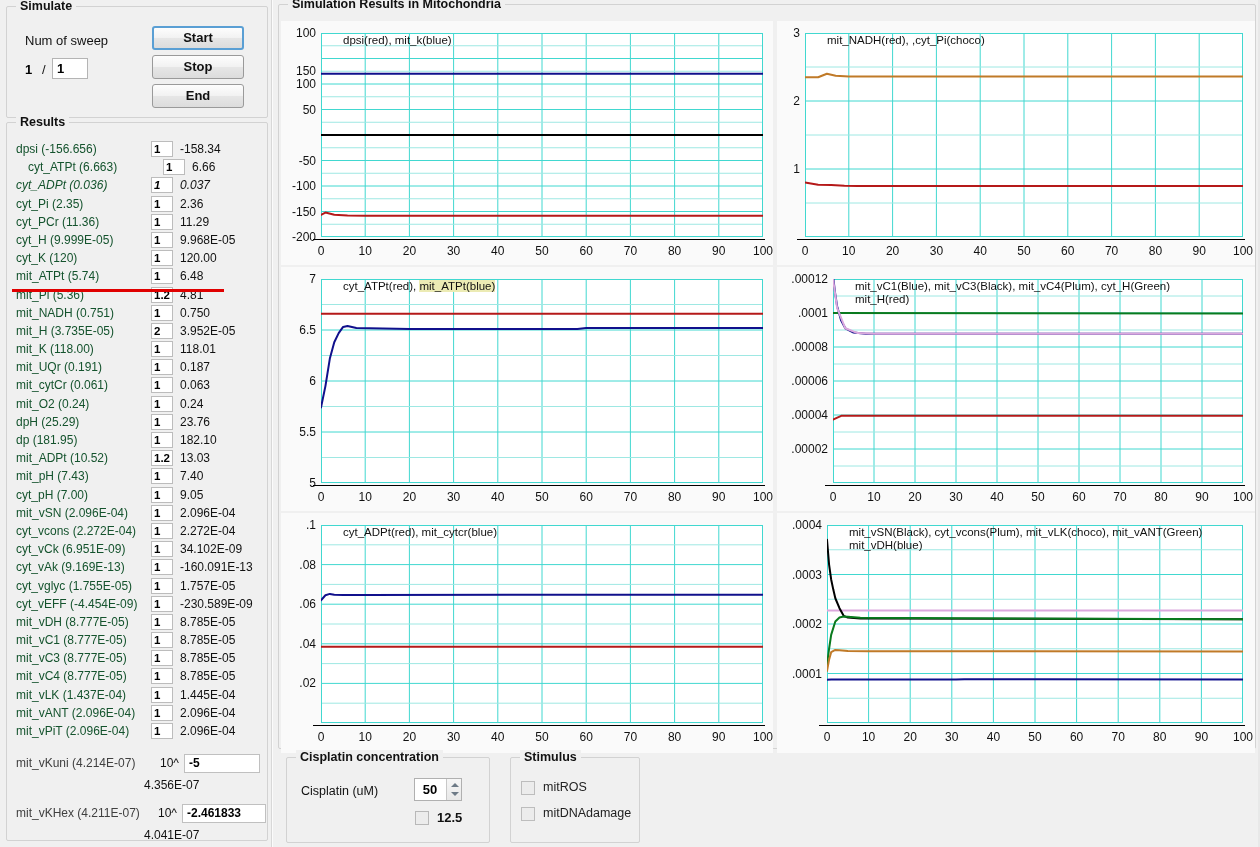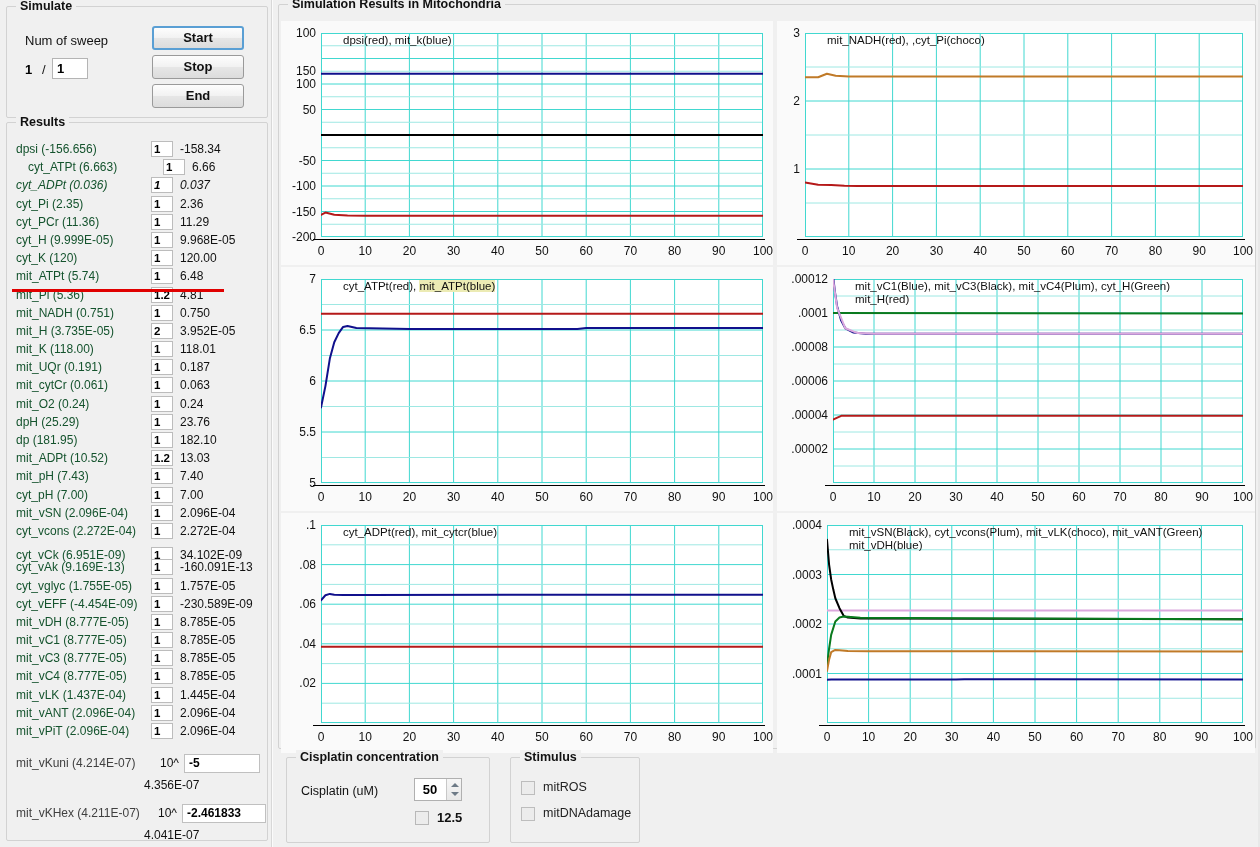--- a/index.html
+++ b/index.html
@@ -385,33 +385,33 @@
             <div class="res-value">13.03</div>
           </div>
           <div class="res-row" style="top: 0px;">
             <div class="res-name">mit_pH (7.43)</div>
             <div class="res-factor">1</div>
             <div class="res-value">7.40</div>
           </div>
           <div class="res-row" style="top: 0px;">
             <div class="res-name">cyt_pH (7.00)</div>
             <div class="res-factor">1</div>
-            <div class="res-value">7.00</div>
+            <div class="res-value">9.05</div>
           </div>
           <div class="res-row" style="top: 0px;">
             <div class="res-name">mit_vSN (2.096E-04)</div>
             <div class="res-factor">1</div>
             <div class="res-value">2.096E-04</div>
           </div>
           <div class="res-row" style="top: 0px;">
             <div class="res-name">cyt_vcons (2.272E-04)</div>
             <div class="res-factor">1</div>
             <div class="res-value">2.272E-04</div>
           </div>
-          <div class="res-row" style="top: 6px;">
+          <div class="res-row" style="top: 0px;">
             <div class="res-name">cyt_vCk (6.951E-09)</div>
             <div class="res-factor">1</div>
             <div class="res-value">34.102E-09</div>
           </div>
           <div class="res-row" style="top: 0px;">
             <div class="res-name">cyt_vAk (9.169E-13)</div>
             <div class="res-factor">1</div>
             <div class="res-value">-160.091E-13</div>
           </div>
           <div class="res-row" style="top: 0px;">

